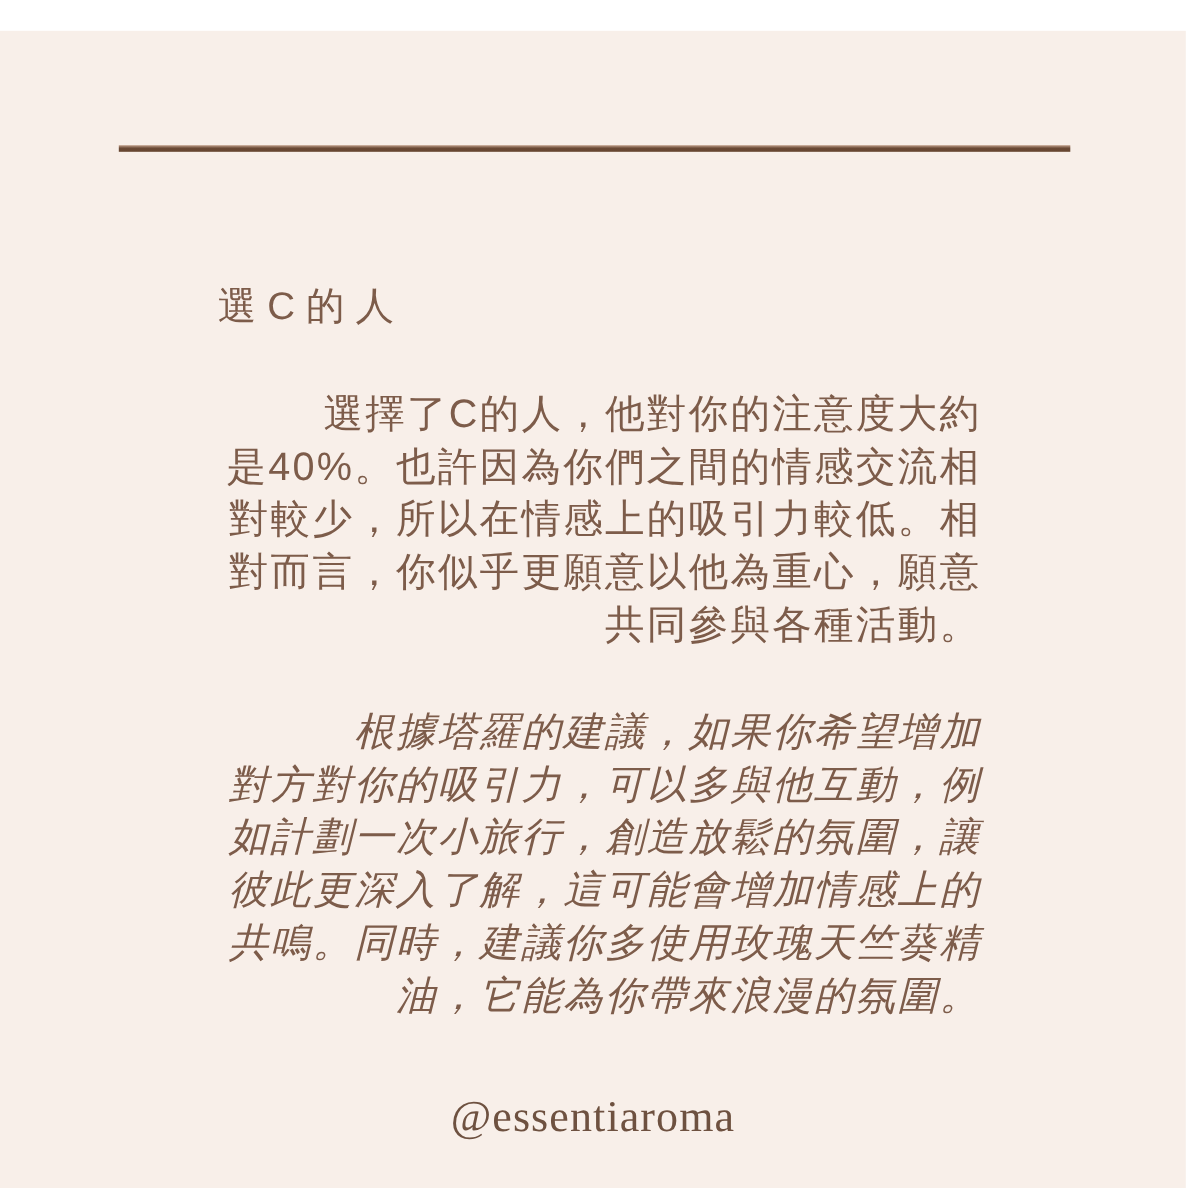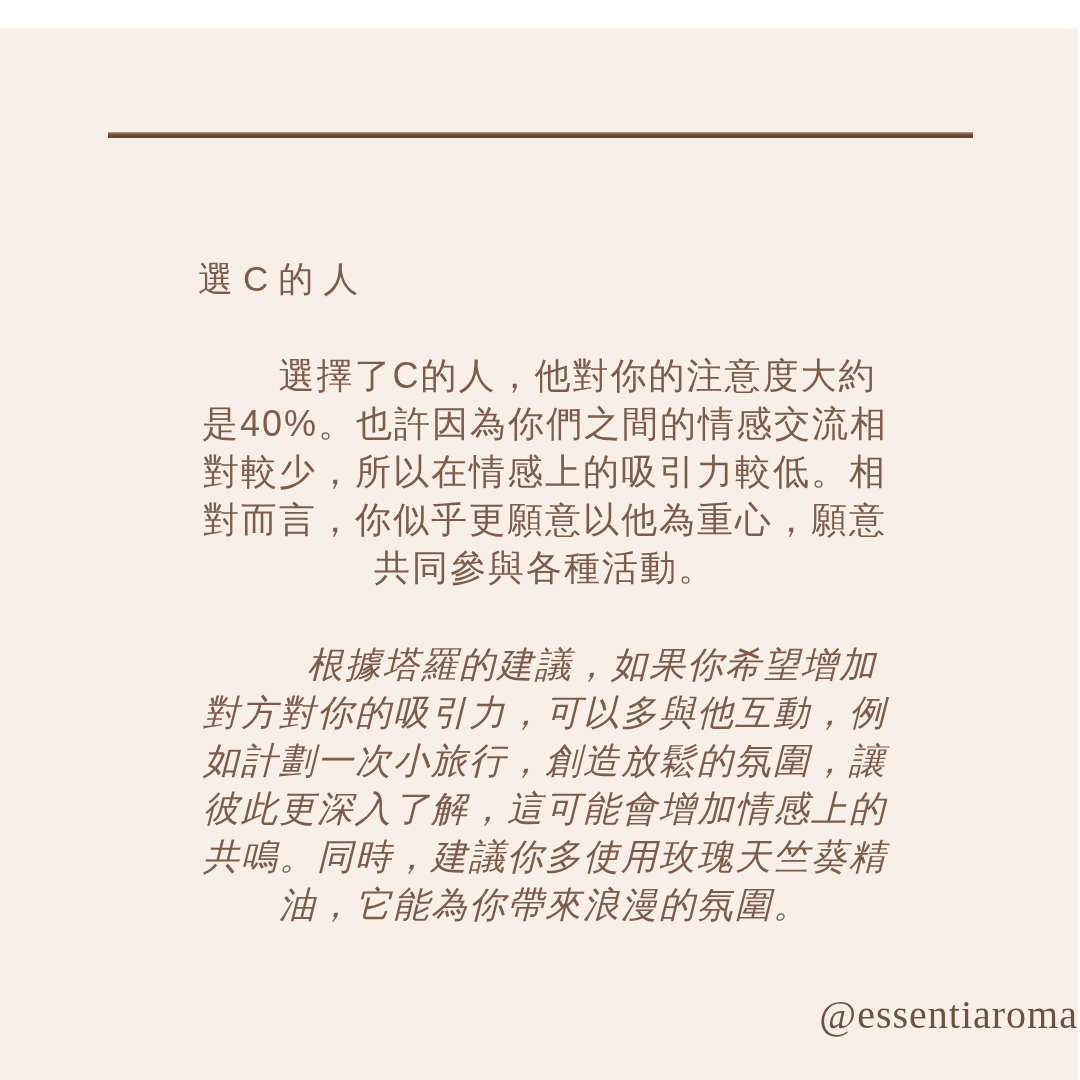--- a/index.html
+++ b/index.html
@@ -36,37 +36,37 @@
     font-weight: normal;
     line-height: 42px;
     letter-spacing: 10px;
     color: #7d5c4a;
   }
   .para {
     margin: 0;
     font-size: 36px;
     line-height: 48px;
     letter-spacing: 2px;
-    text-align: center;
+    text-align: right;
     color: #7d5c4a;
   }
   .para.p1 {
     text-indent: 65px;
   }
   .para.p2 {
     margin-top: 49px;
     text-indent: 94px;
     font-style: italic;
   }
   .footer {
     position: absolute;
     left: 0;
     right: 0;
     top: 963px;
-    text-align: right;
+    text-align: center;
     font-family: "Liberation Serif", serif;
     font-size: 40px;
     letter-spacing: 1px;
     color: #6e5140;
   }
 </style>
 </head>
 <body>
 
 <div class="canvas">

